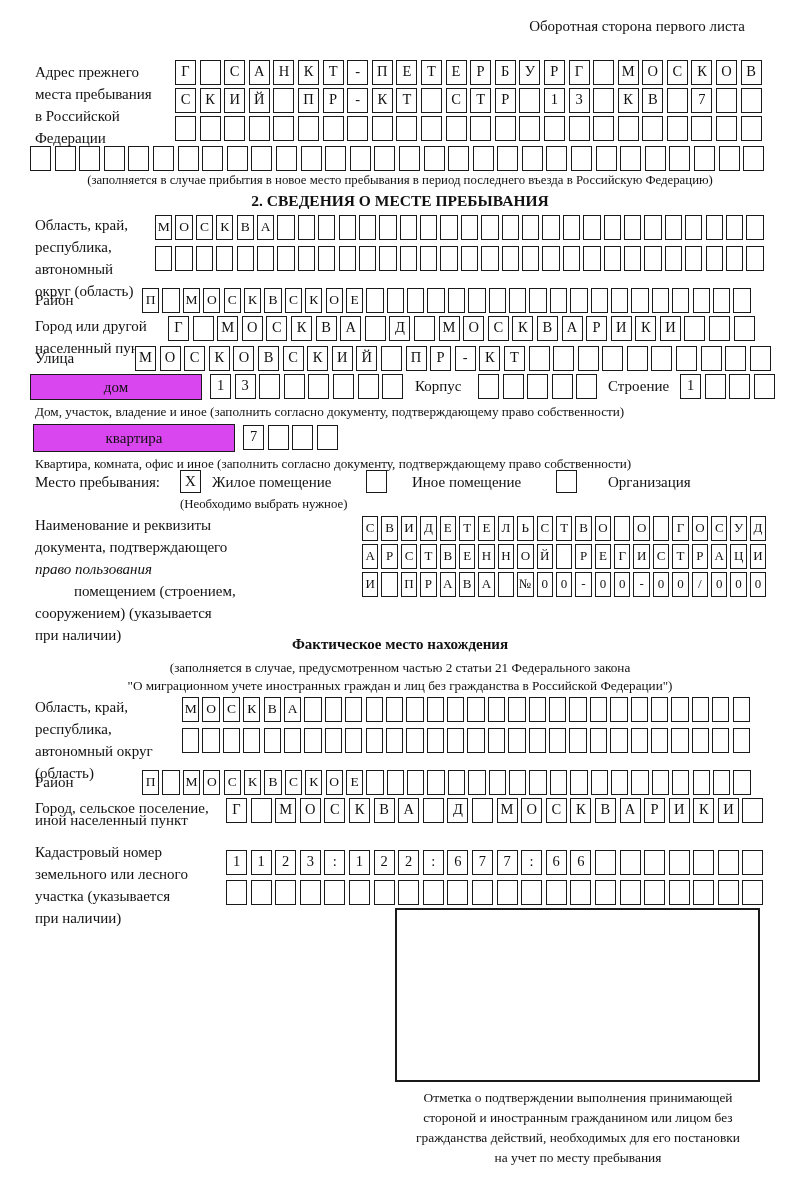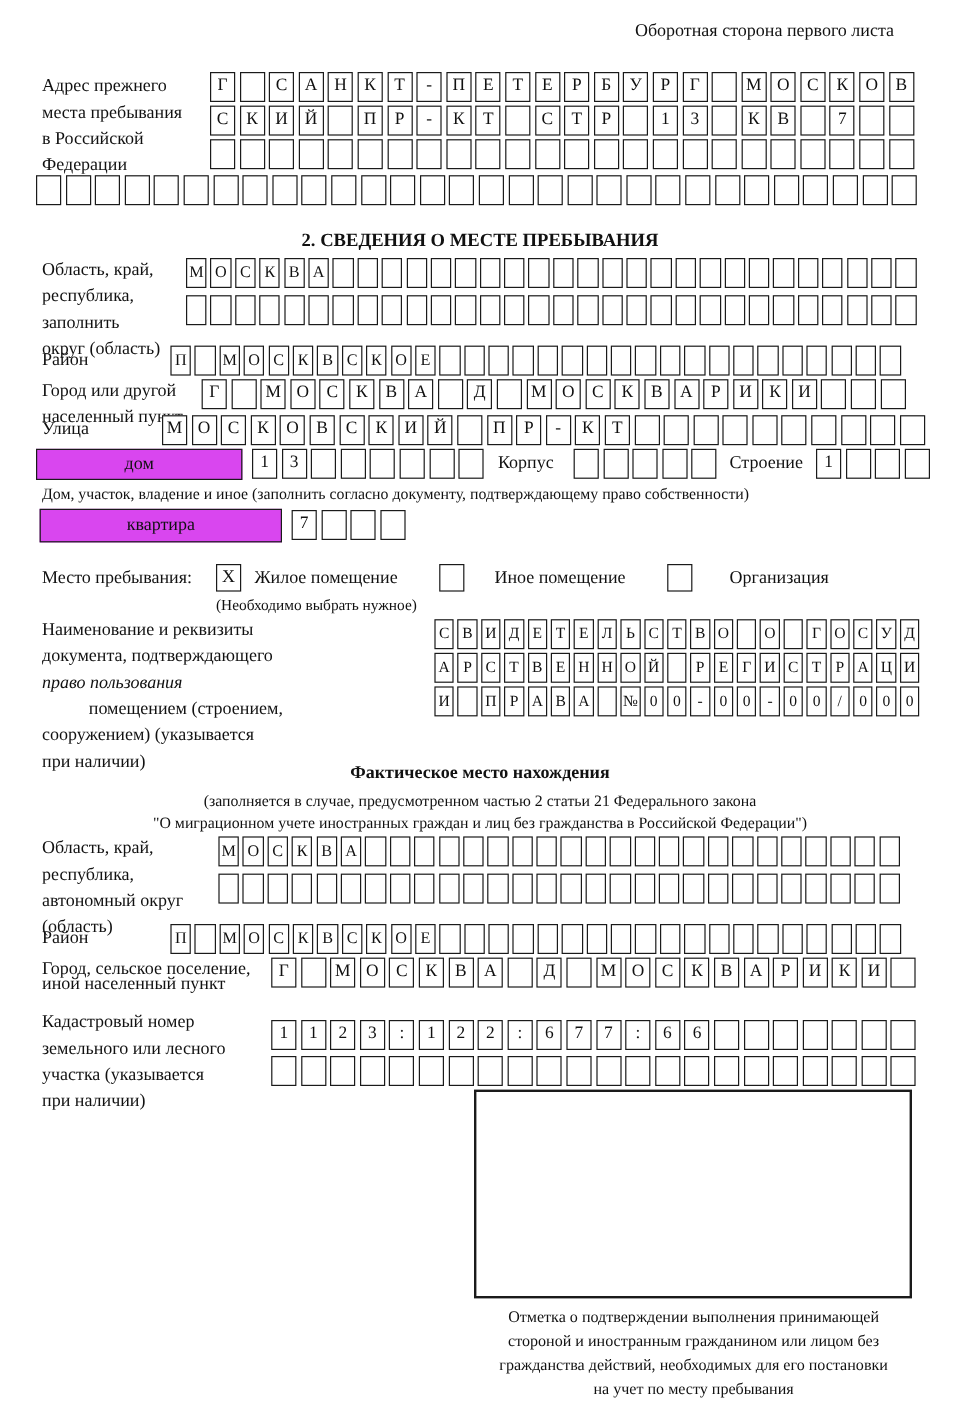--- a/index.html
+++ b/index.html
@@ -137,26 +137,27 @@
       <span class="cell"></span>
       <span class="cell"></span>
       <span class="cell"></span>
       <span class="cell"></span>
       <span class="cell"></span>
       <span class="cell"></span>
       <span class="cell"></span>
       <span class="cell"></span>
       <span class="cell"></span>
     </div>
+  <div class="abs note center" style="top:173px;">(заполняется в случае прибытия в новое место пребывания в период последнего въезда в Российскую Федерацию)</div>
 
   <div class="abs lbl bold center" style="top:192px;font-size:15.5px;">2. СВЕДЕНИЯ О МЕСТЕ ПРЕБЫВАНИЯ</div>
 
   <div class="abs lbl" style="left:35px;top:217px;">Область, край,</div>
   <div class="abs lbl" style="left:35px;top:239px;">республика,</div>
-  <div class="abs lbl" style="left:35px;top:261px;">заполнить</div>
+  <div class="abs lbl" style="left:35px;top:261px;">автономный</div>
   <div class="abs lbl" style="left:35px;top:283px;">округ (область)</div>
   <div class="cellrow sm" style="left:155px;top:215px;">
       <span class="cell">М</span>
       <span class="cell">О</span>
       <span class="cell">С</span>
       <span class="cell">К</span>
       <span class="cell">В</span>
       <span class="cell">А</span>
       <span class="cell"></span>
       <span class="cell"></span>
@@ -337,20 +338,21 @@
     </div>
   <div class="abs" style="left:35px;top:404px;font-size:13.2px;white-space:nowrap;">Дом, участок, владение и иное (заполнить согласно документу, подтверждающему право собственности)</div>
 
   <div class="fieldbox" style="left:33px;top:424px;width:202px;height:28px;line-height:26px;">квартира</div>
   <div class="cellrow lg" style="left:243px;top:425px;">
       <span class="cell">7</span>
       <span class="cell"></span>
       <span class="cell"></span>
       <span class="cell"></span>
     </div>
+  <div class="abs" style="left:35px;top:456px;font-size:13.2px;white-space:nowrap;">Квартира, комната, офис и иное (заполнить согласно документу, подтверждающему право собственности)</div>
 
   <div class="abs lbl" style="left:35px;top:474px;">Место пребывания:</div>
   <span class="abs chkbox" style="left:180px;top:470px;">X</span>
   <div class="abs lbl" style="left:212px;top:474px;">Жилое помещение</div>
   <span class="abs chkbox" style="left:366px;top:470px;"></span>
   <div class="abs lbl" style="left:412px;top:474px;">Иное помещение</div>
   <span class="abs chkbox" style="left:556px;top:470px;"></span>
   <div class="abs lbl" style="left:608px;top:474px;">Организация</div>
   <div class="abs note" style="left:180px;top:497px;width:300px;text-align:left;">(Необходимо выбрать нужное)</div>
 

